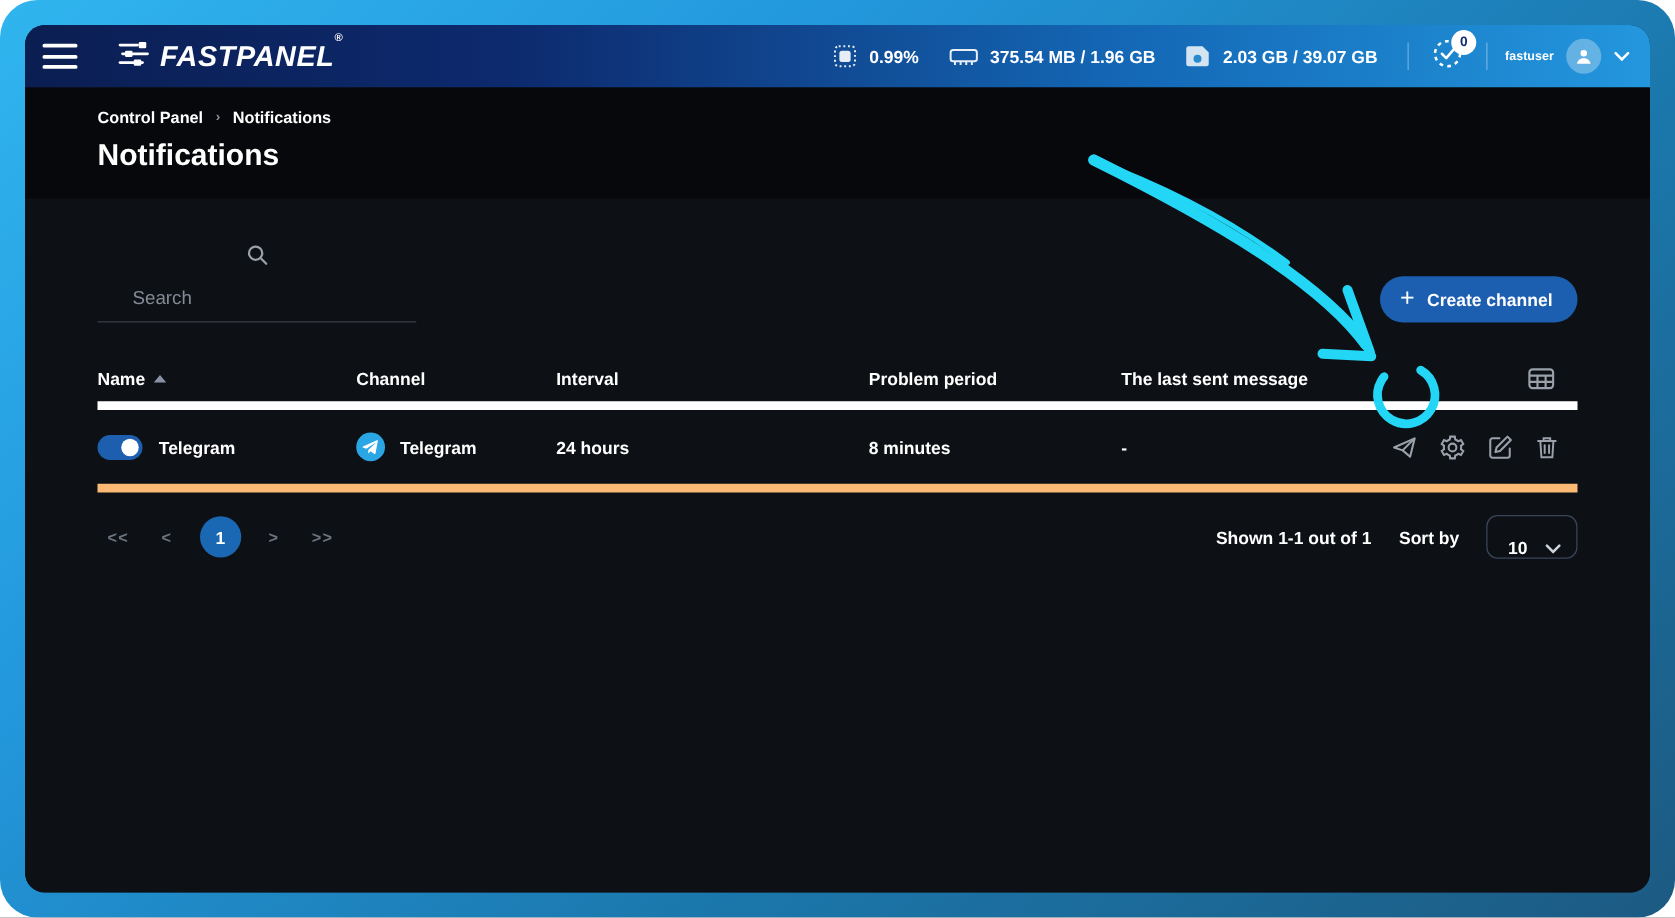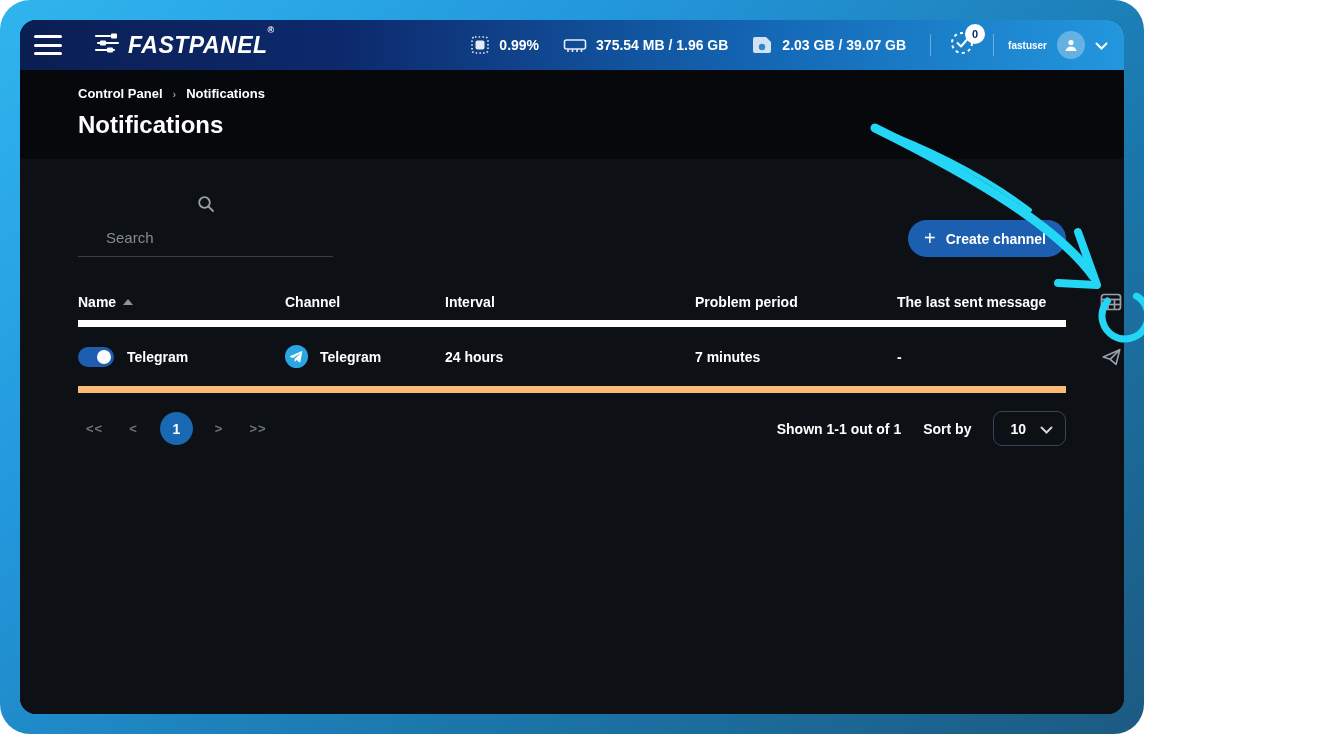--- a/index.html
+++ b/index.html
@@ -1,18 +1,18 @@
 <!DOCTYPE html>
 <html><head>
 <meta charset="utf-8">
 <style>
   * { margin:0; padding:0; box-sizing:border-box; }
   html,body { width:1340px; height:734px; background:#ffffff; font-family:"Liberation Sans", sans-serif; }
   .frame {
-    position:relative; width:1144px; height:734px; border-radius:30px; overflow:hidden;
+    position:relative; width:1340px; height:734px; border-radius:30px; overflow:hidden;
     background:linear-gradient(140deg,#30b5ee 0%,#2398dd 30%,#1b77ab 65%,#1c5a82 100%);
   }
   .app {
     position:absolute; left:20px; top:20px; right:20px; bottom:20px;
     border-radius:16px; overflow:hidden; background:#0d1014; display:flex; flex-direction:column;
   }
   
   .topbar {
     height:50px; flex:0 0 50px; display:flex; align-items:center;
     background:linear-gradient(90deg,#0b1e52 0%,#0d2a6e 30%,#1468b6 68%,#2397de 100%);
@@ -72,21 +72,21 @@
   .cell-channel { display:flex; align-items:center; gap:12px; }
   .tg-badge { width:23px; height:23px; border-radius:50%; background:#2aa6e4; display:flex; align-items:center; justify-content:center; flex:0 0 auto; }
   .cell-actions { display:flex; justify-content:flex-end; align-items:center; gap:16px; padding-right:14px; }
   
   .pager-row { display:flex; align-items:center; margin-top:18px; }
   .pager { display:flex; align-items:center; gap:10px; }
   .pg-btn { background:none; border:0; color:#6b7480; font-size:13px; font-weight:700; cursor:pointer; padding:6px 8px; letter-spacing:1px; font-family:"Liberation Sans", sans-serif; }
   .pg-current { width:33px; height:33px; border-radius:50%; background:#1a67b4; color:#fff; font-size:14px; font-weight:700; display:flex; align-items:center; justify-content:center; cursor:pointer; margin:0 4px; }
   .pager-right { margin-left:auto; display:flex; align-items:center; gap:22px; color:#fff; font-size:14px; font-weight:600; }
   .sort-select {
-    display:flex; align-items:center; gap:14px; border:1px solid #39455a; border-radius:9px;
+    display:flex; align-items:flex-end; gap:14px; border:1px solid #39455a; border-radius:9px;
     height:35px; padding:0 12px 0 16px; cursor:pointer; color:#fff; background:transparent;
   }
   
   .footer-clip { position:absolute; left:0; right:0; bottom:0; height:5px; overflow:hidden; text-align:center; }
   .footer-clip span { font-size:11px; font-weight:700; color:#585e68; letter-spacing:1px; }
   
   .annotation { position:absolute; left:820px; top:80px; width:360px; height:290px; pointer-events:none; z-index:5; }
 </style>
 </head>
 <body>
@@ -241,21 +241,21 @@
           </div>
           <div class="cell-channel">
             <span class="tg-badge">
               <svg width="13" height="12" viewBox="0 0 13 12" fill="#fff">
                   <path d="M12.3.6 10.4 10.7c-.1.6-.5.7-1 .5L6.5 9 5.1 10.4c-.2.2-.3.3-.6.3l.2-3L10.2 2.7c.2-.2 0-.3-.3-.1L3.1 6.9.2 6c-.6-.2-.6-.6.1-.9L11.5.2c.5-.2 1 .1.8.4z"></path>
                 </svg>
             </span>
             <span>Telegram</span>
           </div>
           <div>24 hours</div>
-          <div>7 minutes</div>
+          <div>8 minutes</div>
           <div>-</div>
           <div class="cell-actions">
             <button class="icon-btn">
               <svg width="23" height="22" viewBox="0 0 24 24" fill="none" stroke="currentColor" stroke-width="1.8" stroke-linejoin="round">
                 <path d="M3 12 21 4 17 20 10.5 14.5 3 12z"></path>
                   <path d="M10.5 14.5 21 4"></path>
               </svg>
             </button>
             <button class="icon-btn">
               <svg width="22" height="22" viewBox="0 0 24 24" fill="none" stroke="currentColor" stroke-width="1.8">

